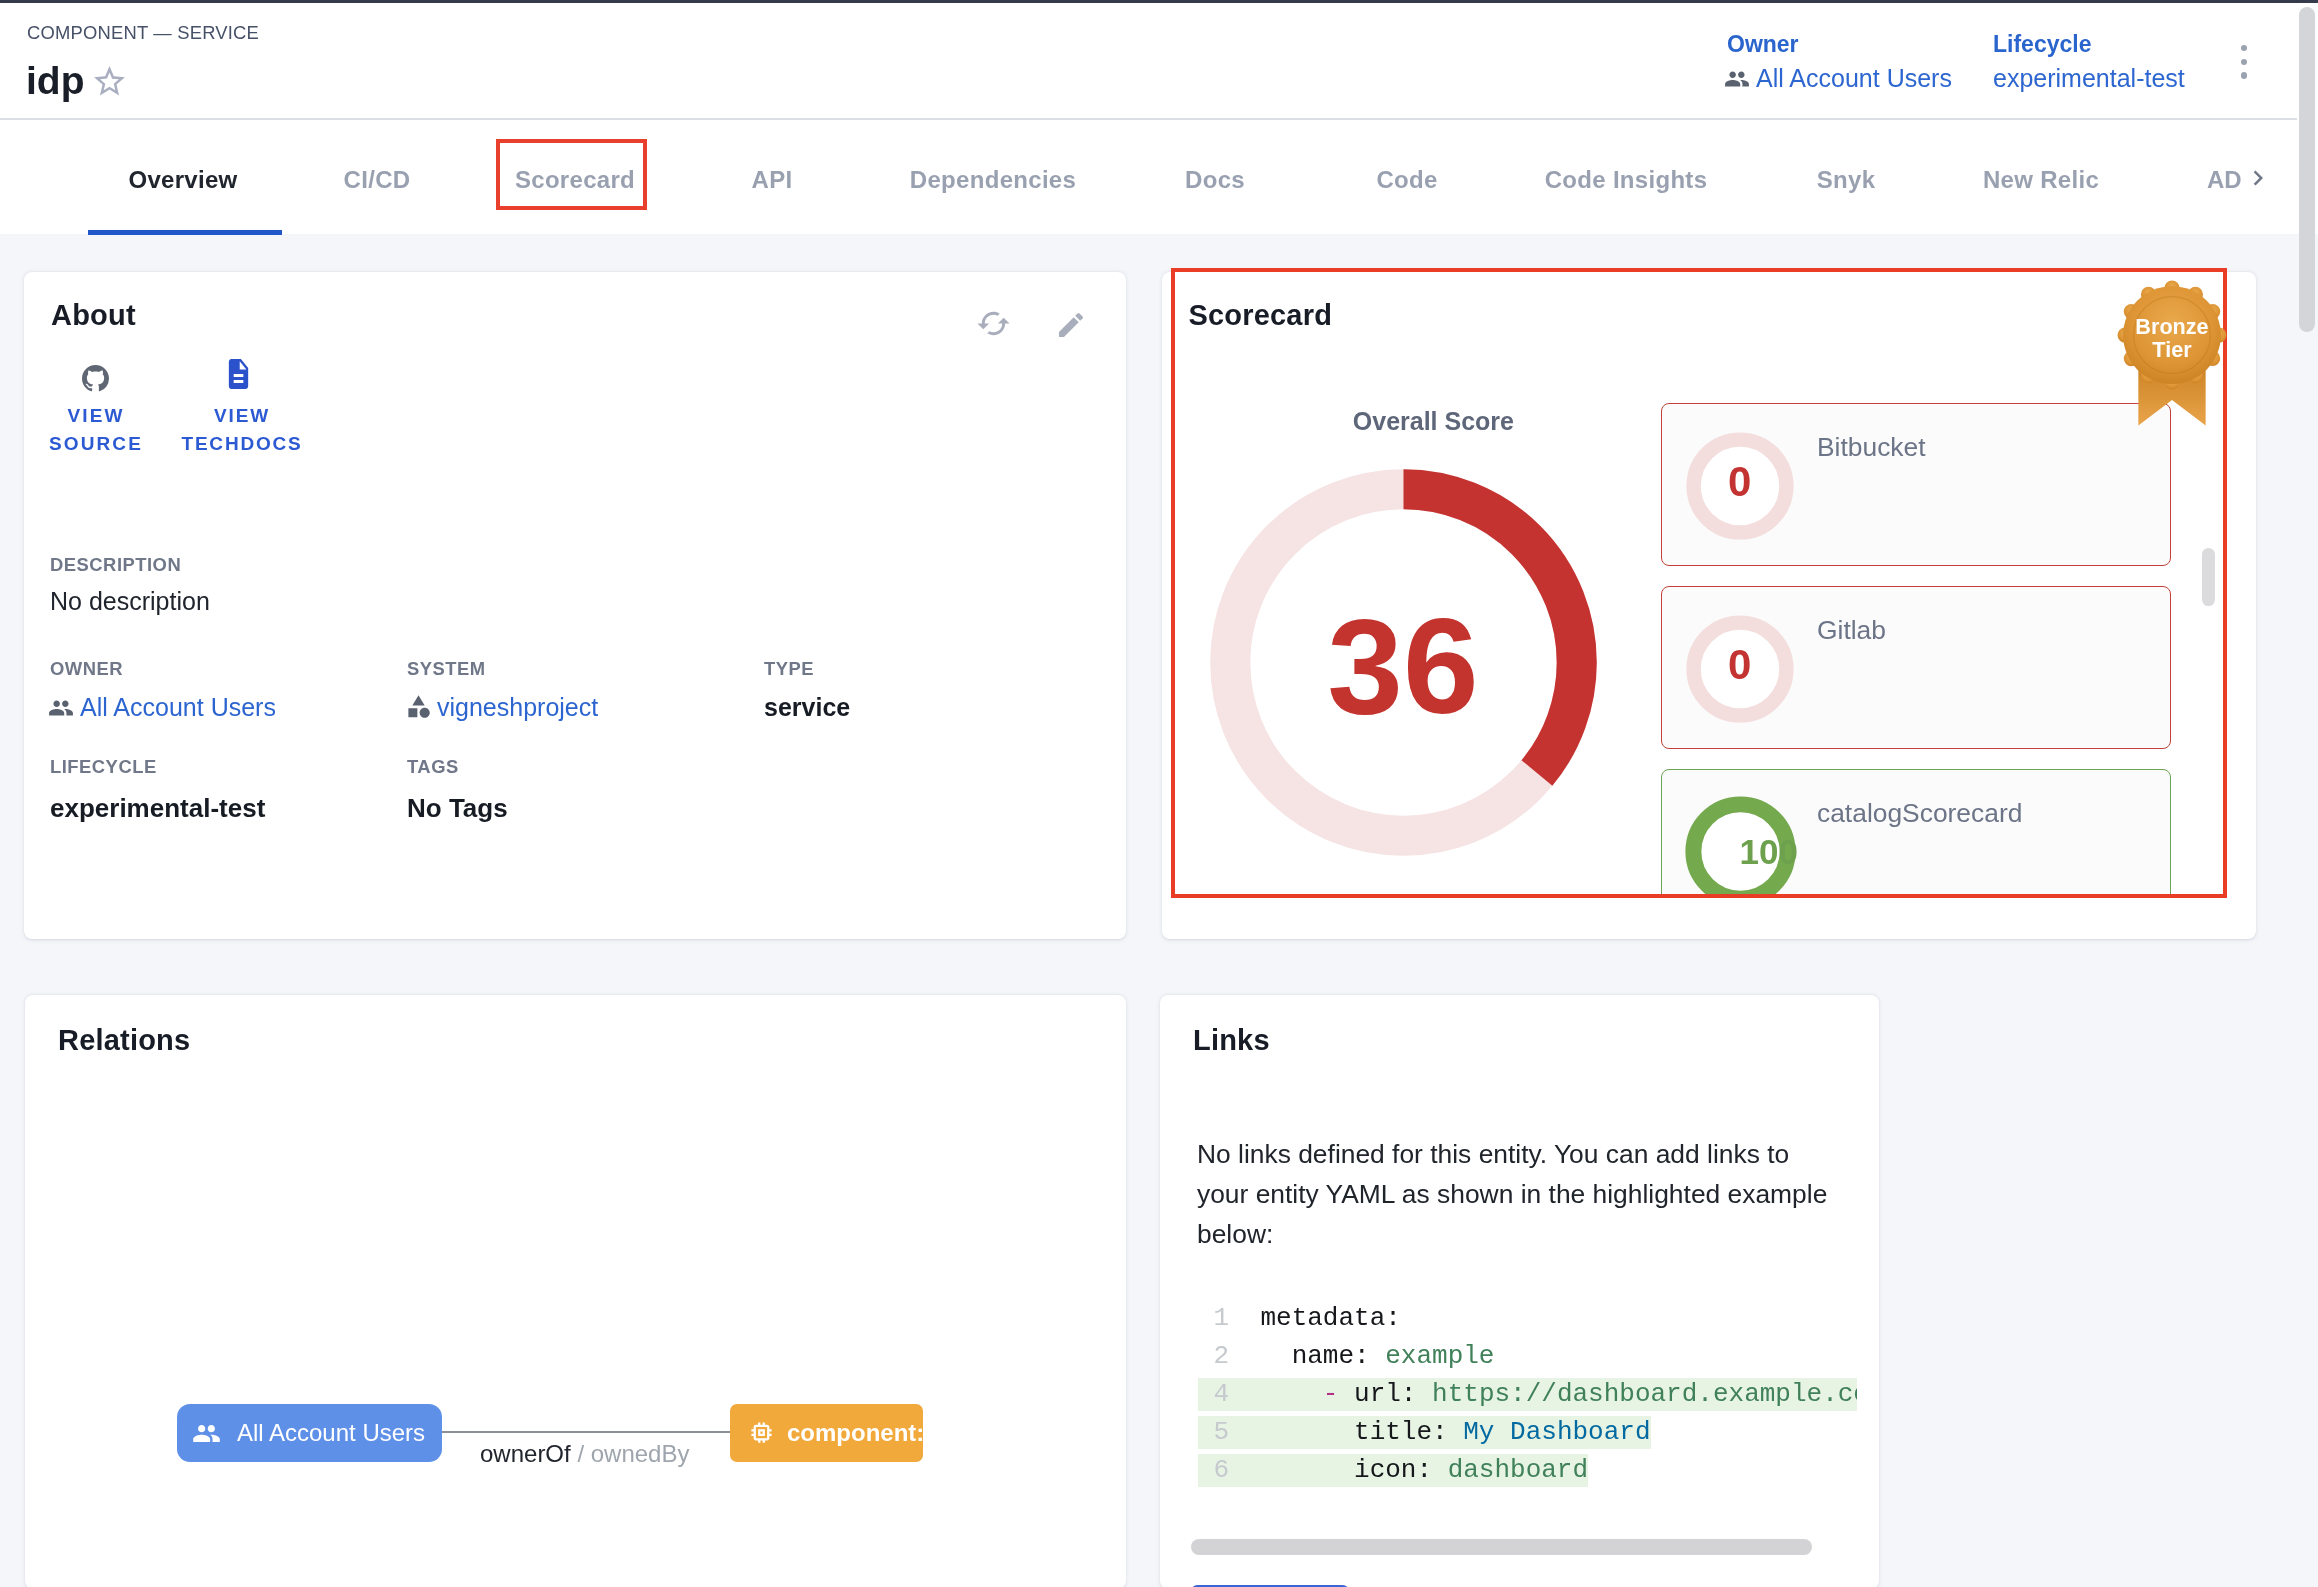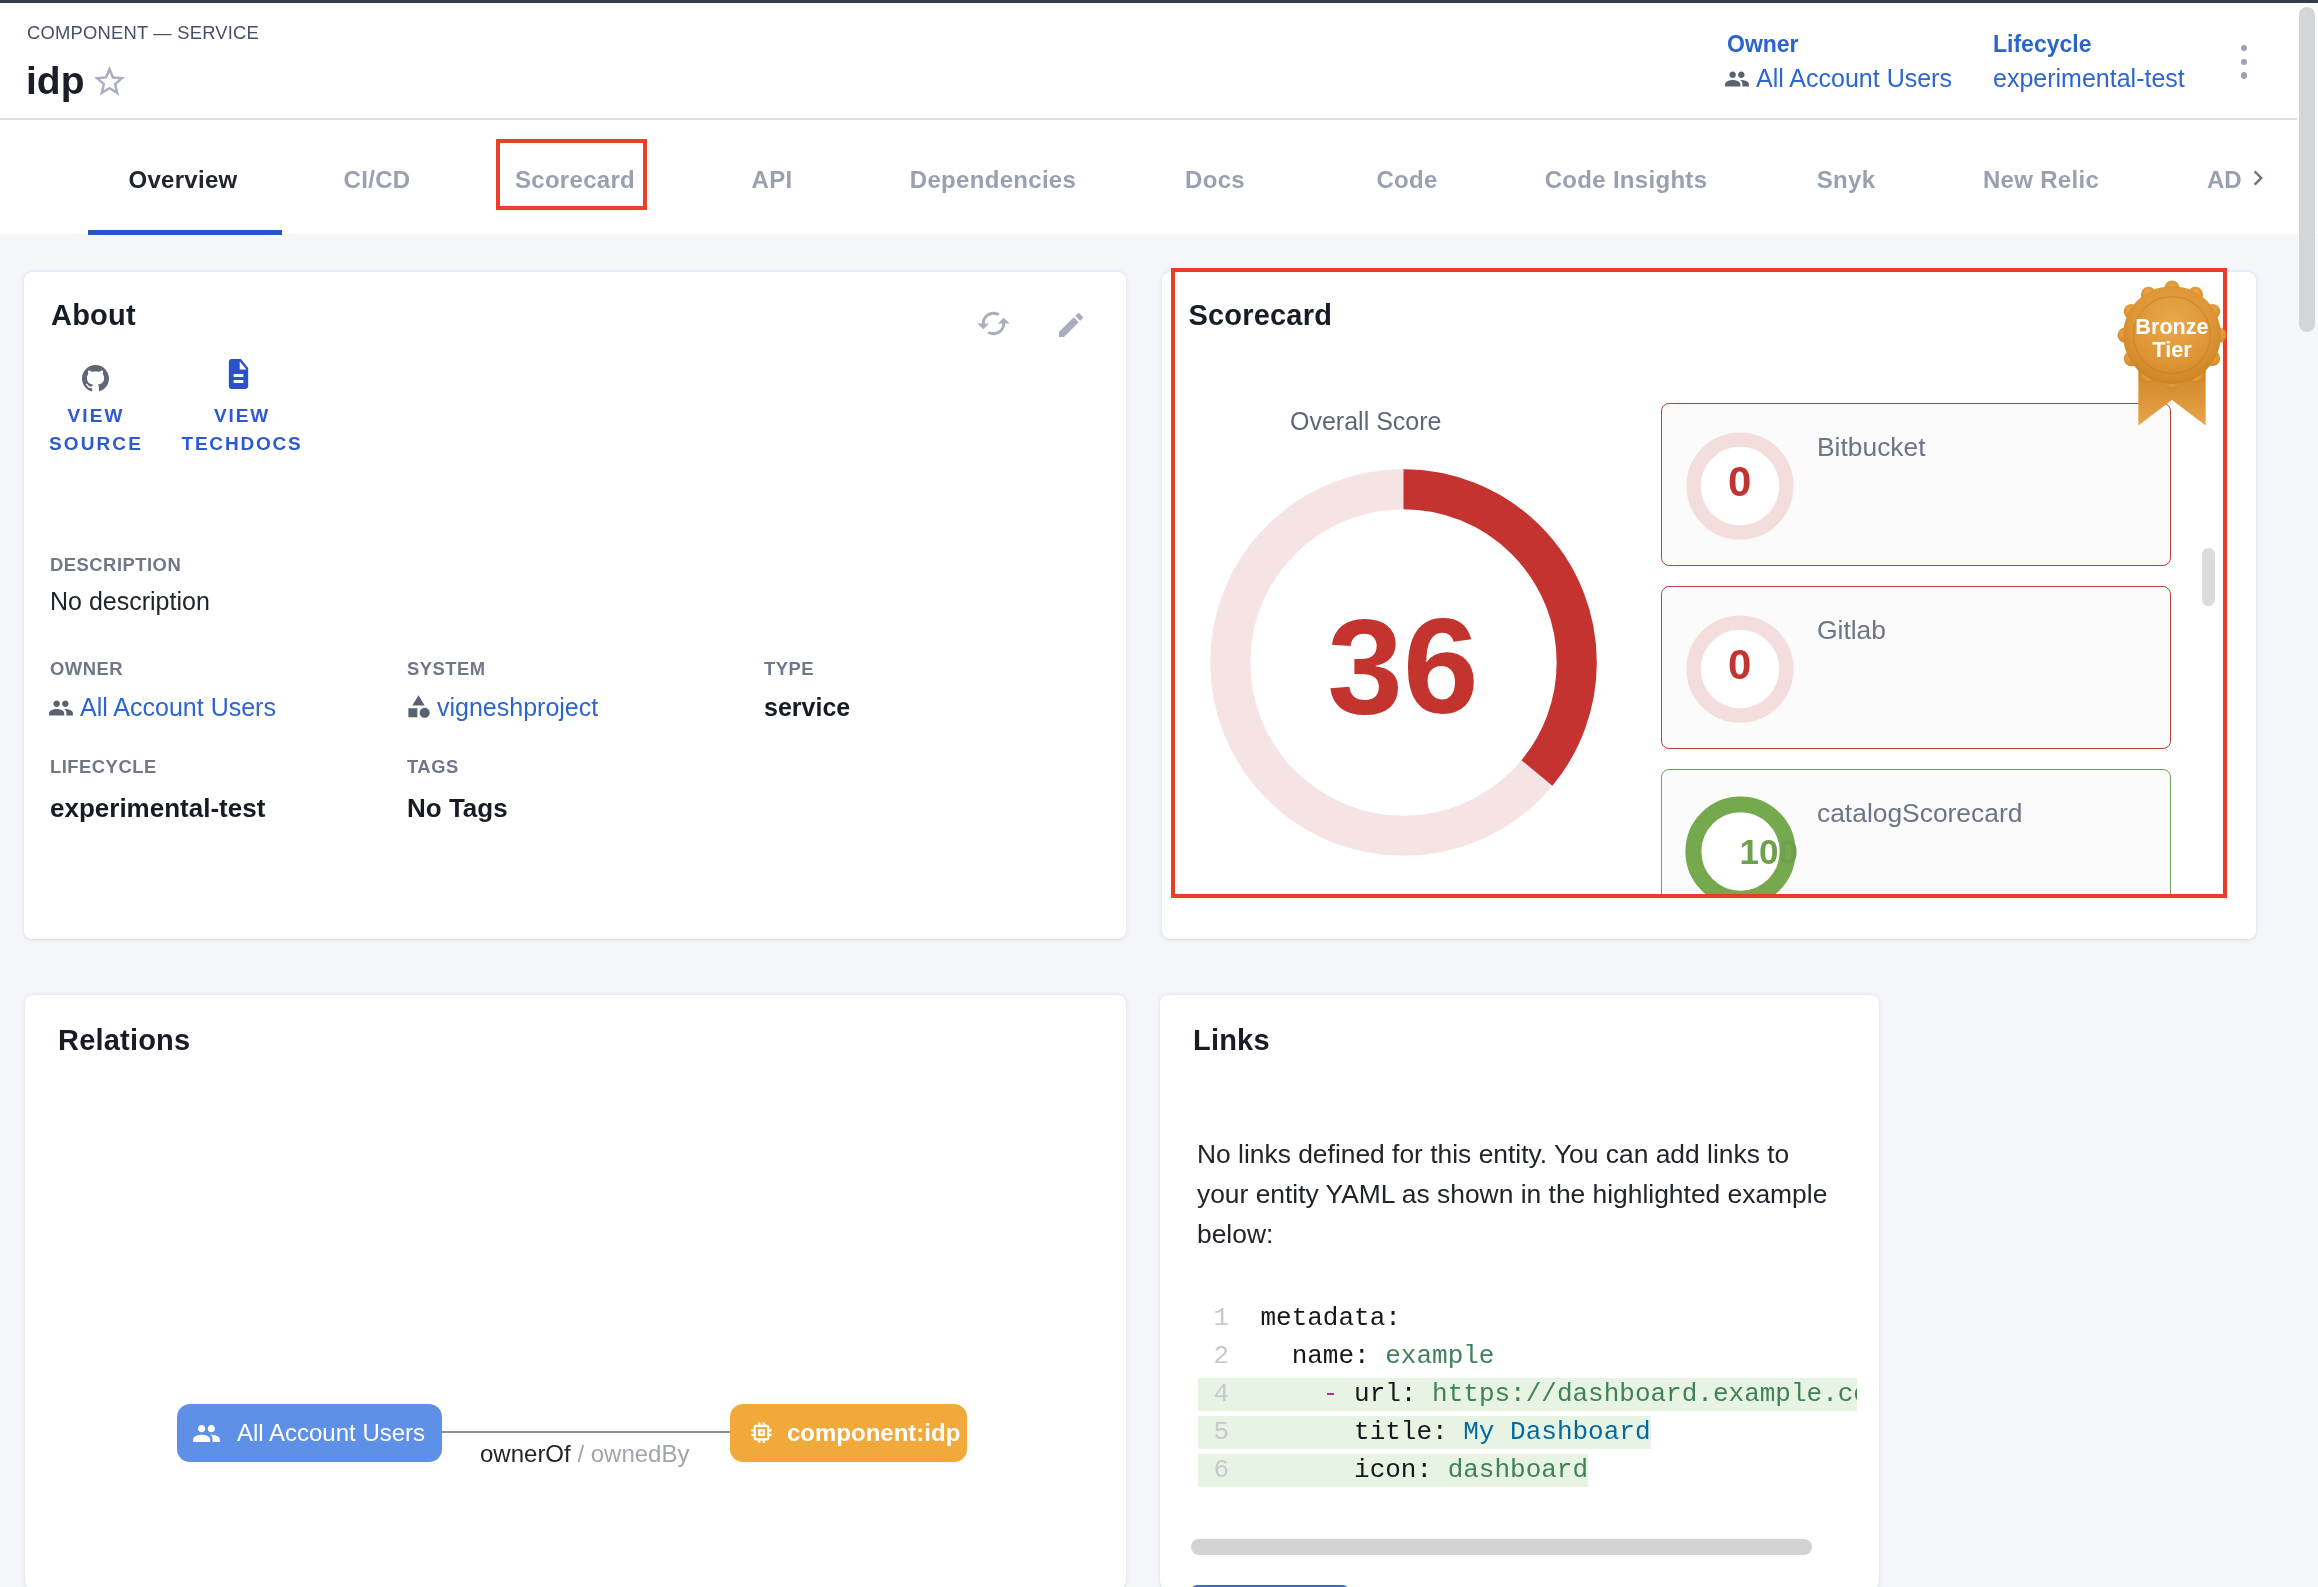--- a/index.html
+++ b/index.html
@@ -94,21 +94,21 @@
   <div class="bval" style="left:740px;top:421px;font-size:25px">service</div>
 
   <div class="lbl" style="left:26px;top:484px">LIFECYCLE</div>
   <div class="lbl" style="left:383px;top:484px">TAGS</div>
   <div class="bval" style="left:26px;top:521px">experimental-test</div>
   <div class="bval" style="left:383px;top:521px">No Tags</div>
 </div>
 
 <div class="card" style="left:1162px;top:272px;width:1094px;height:667px">
   <div class="ctitle" style="left:26.4px;top:27px">Scorecard</div>
-  <div class="abs" style="left:128px;top:135px;width:224px;text-align:left;font-size:25px;font-weight:400;color:#5e6779">Overall Score</div>
+  <div class="abs" style="left:128px;top:135px;width:224px;text-align:right;font-size:25px;font-weight:700;color:#5e6779">Overall Score</div>
   <svg class="abs" style="left:41px;top:190px" width="401" height="401" viewBox="0 0 500 500">
     <circle cx="250" cy="250" r="216" fill="none" stroke="#f6e3e3" stroke-width="50"></circle>
     <circle cx="250" cy="250" r="216" fill="none" stroke="#c53331" stroke-width="50" stroke-dasharray="488.5 1357.2" transform="rotate(-90 250 250)"></circle>
   </svg>
   <div class="abs" style="left:81px;top:326px;width:320px;text-align:center;font-size:136px;line-height:136px;font-weight:700;color:#c4342f">36</div>
 </div>
 
 <div class="abs" style="left:1661px;top:397px;width:513px;height:498px;overflow:hidden">
   <div class="abs" style="left:0;top:6.4px;width:510px;height:163px;background:#fbfbfb;border:1.6px solid #c4403b;border-radius:8px">
     <svg class="abs" style="left:21.6px;top:26px" width="112" height="112" viewBox="0 0 140 140">
@@ -172,21 +172,21 @@
 
 <div class="card" style="left:25px;top:995px;width:1101px;height:594px">
   <div class="ctitle" style="left:33px;top:29px">Relations</div>
   <div class="abs" style="left:417px;top:436px;width:288px;height:1.6px;background:#8b9099"></div>
   <div class="abs" style="left:152px;top:409px;width:265px;height:58px;border-radius:13px;background:#5f90e8">
     <svg class="abs" style="left:15px;top:15px" width="29" height="29" viewBox="0 0 24 24" fill="#fff">
         <path d="M16 11c1.66 0 2.99-1.34 2.99-3S17.66 5 16 5c-1.66 0-3 1.34-3 3s1.34 3 3 3zm-8 0c1.66 0 2.99-1.34 2.99-3S9.66 5 8 5C6.34 5 5 6.34 5 8s1.34 3 3 3zm0 2c-2.33 0-7 1.17-7 3.5V19h14v-2.5c0-2.33-4.67-3.5-7-3.5zm8 0c-.29 0-.62.02-.97.05 1.16.84 1.97 1.97 1.97 3.45V19h6v-2.5c0-2.33-4.67-3.5-7-3.5z"></path>
       </svg>
     <div class="abs" style="left:60px;top:15px;font-size:24px;color:#fff">All Account Users</div>
   </div>
-  <div class="abs" style="left:705px;top:409px;width:237px;height:58px;border-radius:13px;background:#f2a93c">
+  <div class="abs" style="left:705px;top:409px;width:193px;height:58px;border-radius:7px;background:#f2a93c">
     <svg class="abs" style="left:17.6px;top:15px" width="27" height="27" viewBox="0 0 24 24" fill="#fff">
         <path d="M15 9H9v6h6V9zm-2 4h-2v-2h2v2zm8-2V9h-2V7c0-1.1-.9-2-2-2h-2V3h-2v2h-2V3H9v2H7c-1.1 0-2 .9-2 2v2H3v2h2v2H3v2h2v2c0 1.1.9 2 2 2h2v2h2v-2h2v2h2v-2h2c1.1 0 2-.9 2-2v-2h2v-2h-2v-2h2zm-4 6H7V7h10v10z"></path>
       </svg>
     <div class="abs" style="left:57px;top:15px;font-size:24px;font-weight:700;color:#fff">component:idp</div>
   </div>
   <div class="abs" style="left:455px;top:445px;font-size:24px;color:#21252d">ownerOf <span style="color:#9fa5ad">/ ownedBy</span></div>
 </div>
 
 <div class="card" style="left:1160px;top:995px;width:719px;height:594px">
   <div class="ctitle" style="left:33px;top:29px">Links</div>

